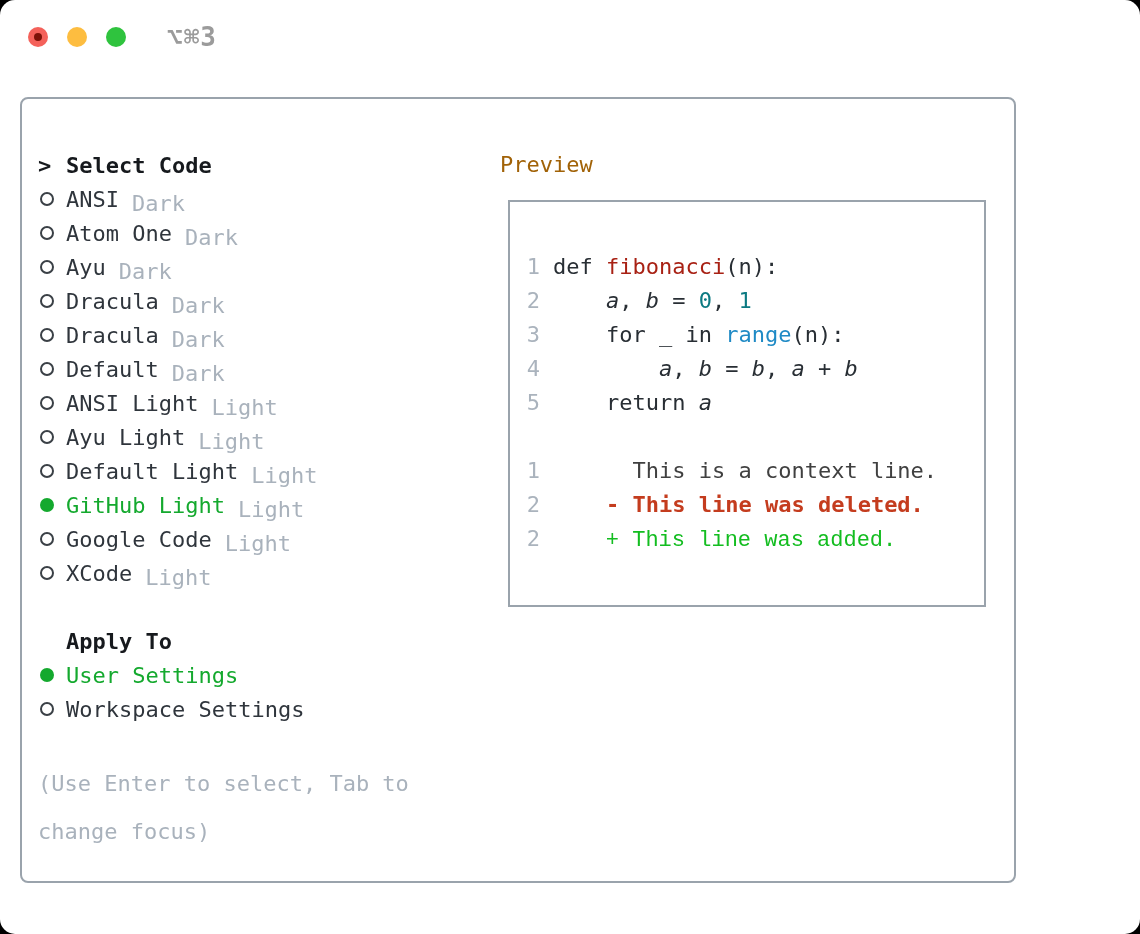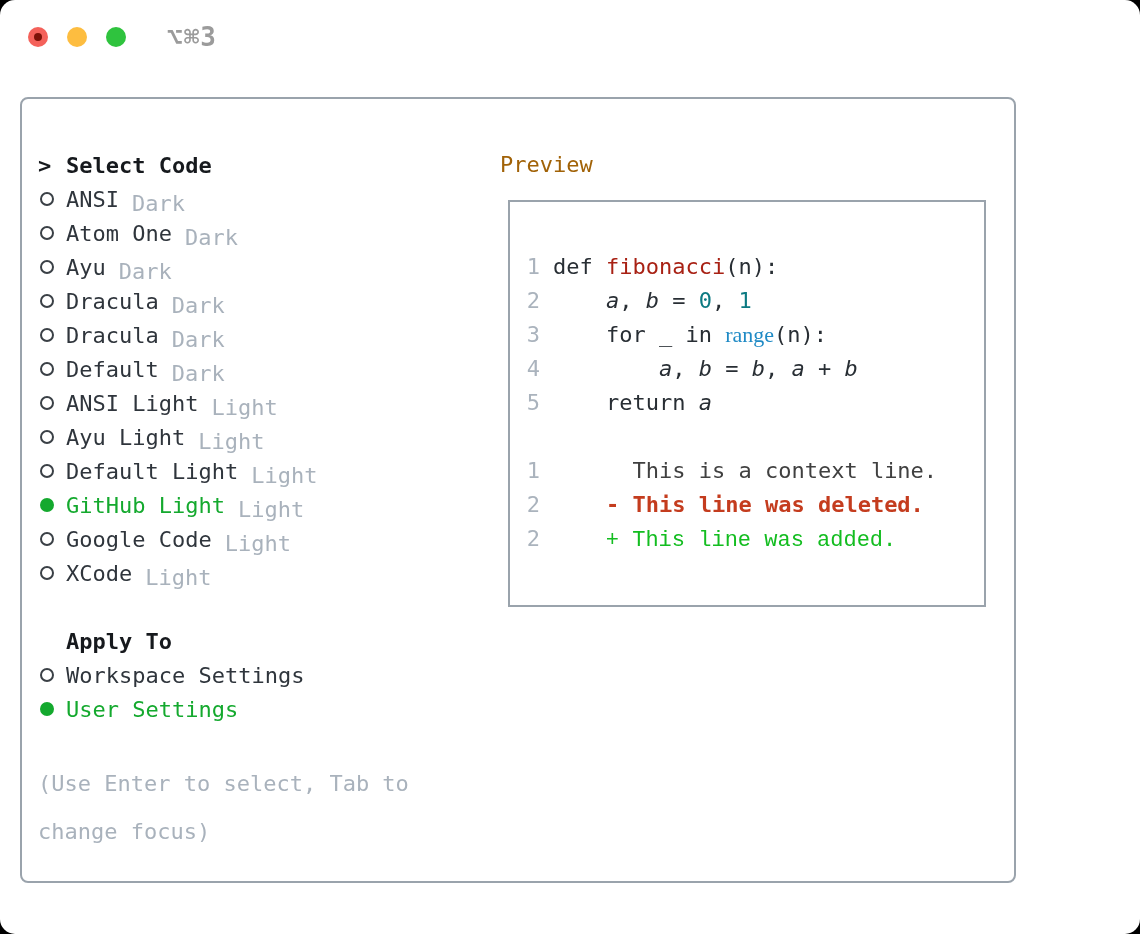--- a/index.html
+++ b/index.html
@@ -40,21 +40,21 @@
     border:2px solid var(--border-gray,#9aa3ac);box-sizing:border-box;
     padding:48px 0 0 16px;overflow:hidden;background:#fff;}
   .pline{display:flex;height:34px;line-height:34px;font-size:22px;}
   .ln{width:14px;flex:none;text-align:right;color:#aab3bd;}
   .pcode{white-space:pre;padding-left:13px;}
   .tok.pl{color:#282e34;}
   .tok.kw{color:#282e34;margin-top:36px;}
   .tok.var{color:#282e34;font-style:italic;}
   .tok.fn{color:var(--syntax-red,#a82114);}
   .tok.num{color:var(--syntax-teal,#0c7a82);}
-  .tok.bi{color:var(--syntax-blue,#1f8ac5);font-family:Liberation Serif, serif;}
+  .tok.bi{color:var(--syntax-blue,#1f8ac5);}
   .tok.ctx{color:#404040;}
   .tok.del{color:var(--diff-red,#c43c1e);font-weight:bold;}
   .tok.add{color:var(--diff-green,#13bd20);font-family:Liberation Mono, monospace;}
 </style>
 </head>
 <body>
 
 <div class="window">
   <div class="titlebar">
     <span class="tl red">
@@ -155,29 +155,29 @@
           <span class="label">XCode</span>
           <span class="tag">Light</span>
         </div>
         <div class="row blank"></div>
         <div class="row">
           <span class="marker"></span>
           <span class="label header">Apply To</span>
         </div>
         <div class="row">
           <span class="marker">
+            <span class="circle sel"></span>
+          </span>
+          <span class="label sel">User Settings</span>
+        </div>
+        <div class="row">
+          <span class="marker">
             <span class="circle"></span>
           </span>
           <span class="label">Workspace Settings</span>
-        </div>
-        <div class="row">
-          <span class="marker">
-            <span class="circle sel"></span>
-          </span>
-          <span class="label sel">User Settings</span>
         </div>
         <div class="row blank"></div>
         <div class="hint">(Use Enter to select, Tab to change focus)</div>
       </div>
     <div class="preview-title">Preview</div>
     <div class="preview-box" id="preview-box">
         <div class="pline">
           <span class="ln">1</span>
           <span class="pcode"><span class="tok kw">def </span><span class="tok fn">fibonacci</span><span class="tok pl">(n):</span></span>
         </div>

